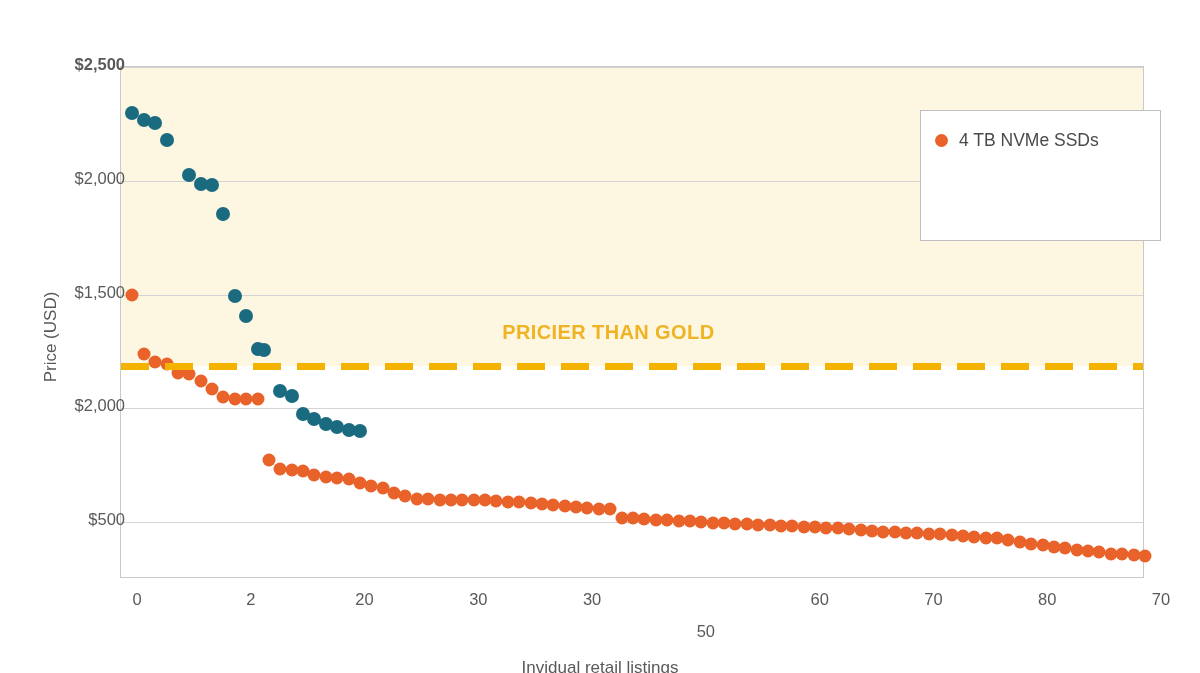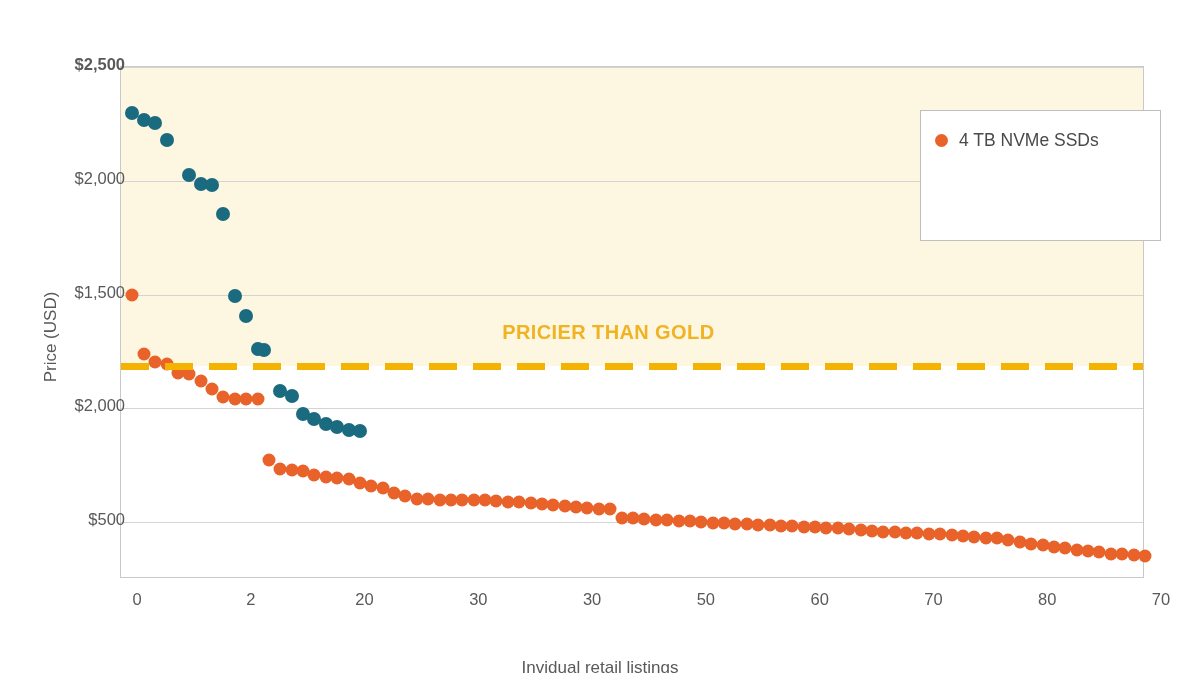--- a/index.html
+++ b/index.html
@@ -221,21 +221,21 @@
       <div class="ytick" style="left: 0px; width: 125px; top: 282.556px;">$1,500</div>
       <div class="ytick" style="left: 0px; width: 125px; top: 168.778px;">$2,000</div>
       <div class="ytick" style="left: 0px; width: 125px; top: 55px; font-weight: bold;">$2,500</div>
     </div>
   <div id="xticks">
       <div class="xtick" style="left: 137px; top: 590px;">0</div>
       <div class="xtick" style="left: 250.778px; top: 590px;">2</div>
       <div class="xtick" style="left: 364.556px; top: 590px;">20</div>
       <div class="xtick" style="left: 478.333px; top: 590px;">30</div>
       <div class="xtick" style="left: 592.111px; top: 590px;">30</div>
-      <div class="xtick" style="left: 705.889px; top: 590px; text-align: center;">50</div>
+      <div class="xtick" style="left: 705.889px; top: 622px; text-align: center;">50</div>
       <div class="xtick" style="left: 819.667px; top: 590px;">60</div>
       <div class="xtick" style="left: 933.444px; top: 590px;">70</div>
       <div class="xtick" style="left: 1047.22px; top: 590px;">80</div>
       <div class="xtick" style="left: 1161px; top: 590px;">70</div>
     </div>
 
   <div class="legend">
     <div class="legend-row">
       <span class="legend-swatch" id="sw0" style="background: rgb(232, 98, 42);"></span>
       <span class="legend-text">4 TB NVMe SSDs</span>

